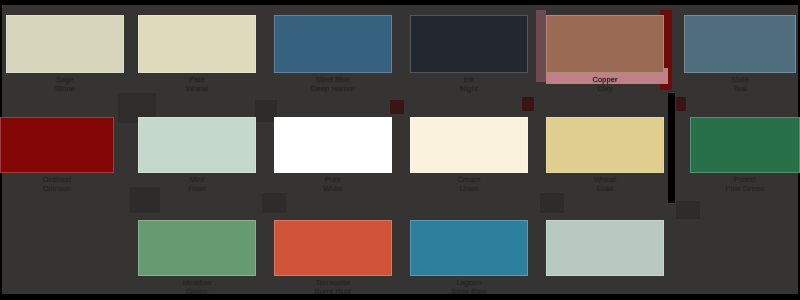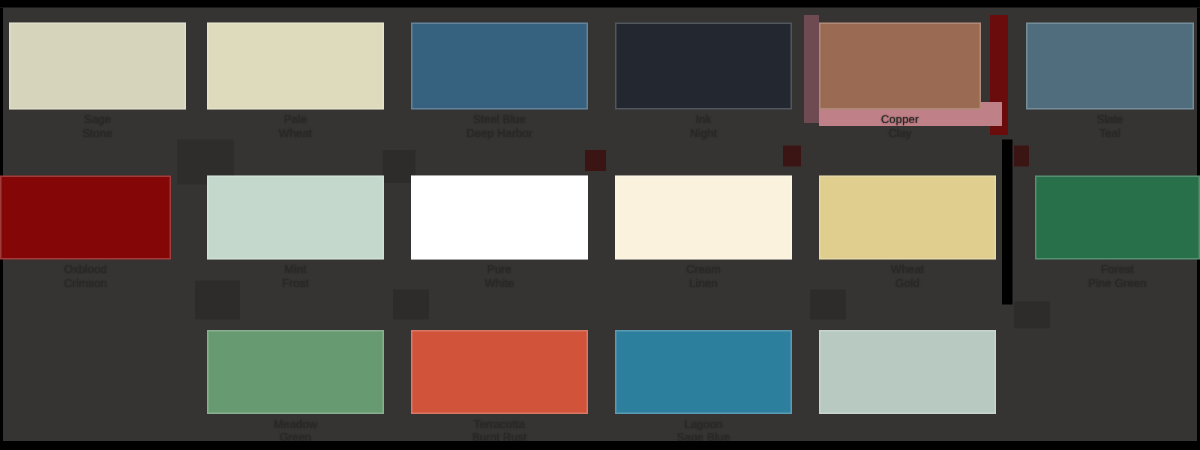--- a/index.html
+++ b/index.html
@@ -108,21 +108,21 @@
       <div class="swatch-cell" style="left: 274px; top: 10px; width: 118px; height: 84px;">
         <div class="swatch-chip" style="height: 58px; background: rgb(54, 97, 127);"></div>
         <div class="swatch-caption" style="top: 61px;">Steel Blue
 Deep Harbor</div>
       </div>
       <div class="swatch-cell" style="left: 410px; top: 10px; width: 118px; height: 84px;">
         <div class="swatch-chip" style="height: 58px; background: rgb(34, 39, 48);"></div>
         <div class="swatch-caption" style="top: 61px;">Ink
 Night</div>
       </div>
-      <div class="swatch-cell" style="left: 546px; top: 10px; width: 108px; height: 84px;">
+      <div class="swatch-cell" style="left: 546px; top: 10px; width: 118px; height: 84px;">
         <div class="swatch-chip" style="height: 58px; background: rgb(154, 106, 83);"></div>
         <div class="swatch-caption" style="top: 61px;">Copper
 Clay</div>
       </div>
       <div class="swatch-cell" style="left: 684px; top: 10px; width: 112px; height: 84px;">
         <div class="swatch-chip" style="height: 58px; background: rgb(79, 109, 124);"></div>
         <div class="swatch-caption" style="top: 61px;">Slate
 Teal</div>
       </div>
       <div class="swatch-cell" style="left: 0px; top: 112px; width: 114px; height: 82px;">

